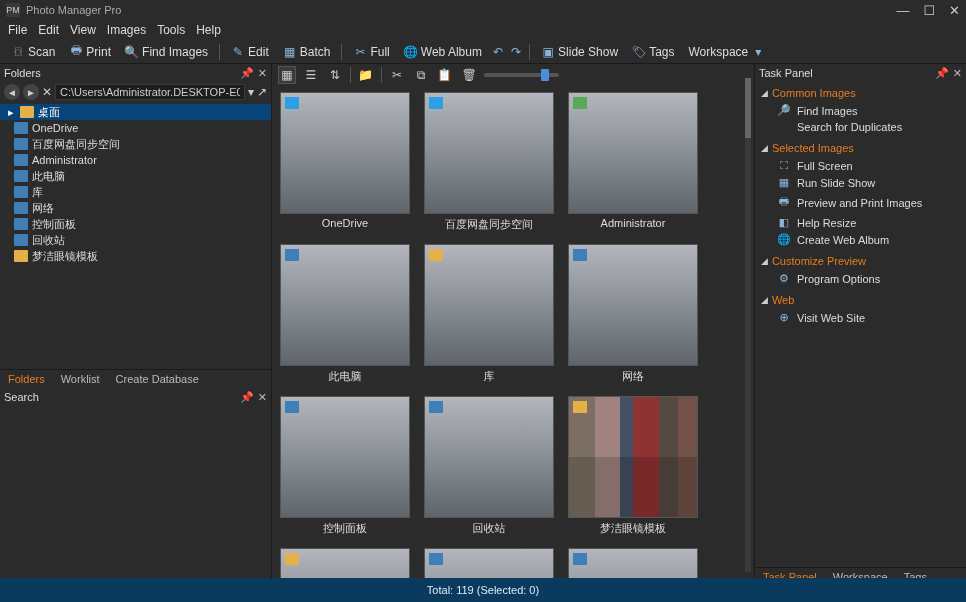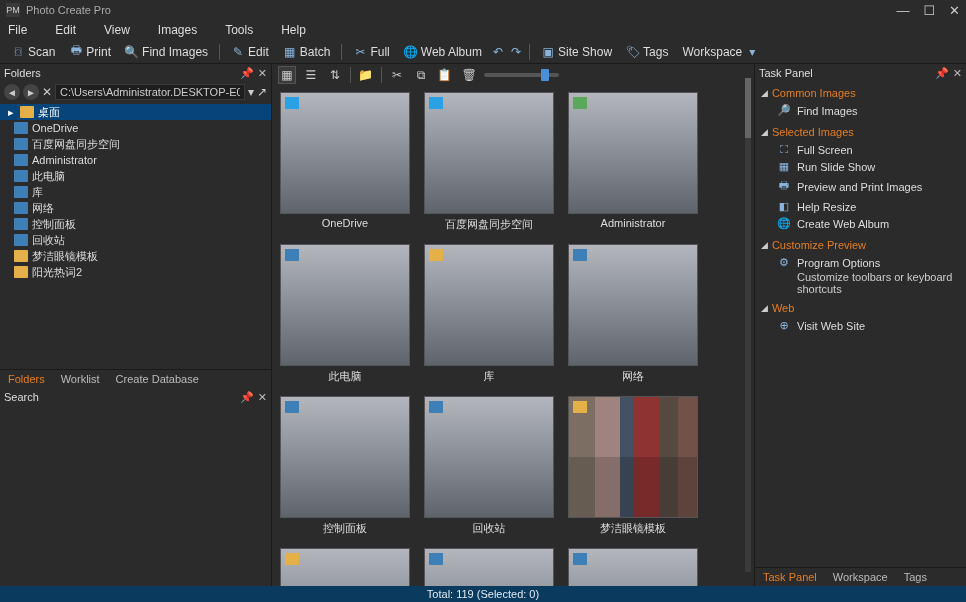--- a/index.html
+++ b/index.html
@@ -41,21 +41,21 @@
 }
 .window-controls span { cursor: pointer; font-size: 13px; }
 
 
 .menubar {
   height: 20px;
   background: #2b2b2b;
   display: flex;
   align-items: center;
   padding: 0 8px;
-  gap: 28px;
+  gap: 11px;
 }
 .menubar span { color: #ddd; cursor: pointer; font-size: 12px; }
 
 
 .toolbar {
   height: 24px;
   background: #2b2b2b;
   border-bottom: 1px solid #1a1a1a;
   display: flex;
   align-items: center;
@@ -305,39 +305,39 @@
   padding: 3px 8px;
   cursor: pointer;
   color: #bbb;
 }
 .right-tabs span.active { color: #e67e22; }
 
 
 .statusbar {
   position: absolute;
   left: 0; right: 0; bottom: 0;
-  height: 16px;
+  height: 24px;
   background: #0a3a5e;
   color: #dfeaf3;
   font-size: 11px;
   display: flex;
   align-items: center;
   justify-content: center;
 }
 
 ::-webkit-scrollbar { width: 10px; }
 ::-webkit-scrollbar-track { background: #2b2b2b; }
 ::-webkit-scrollbar-thumb { background: #555; }
 </style>
 </head>
 <body>
 
 <div class="titlebar">
   <div class="app-icon">PM</div>
-  <div class="title">Photo Create Pro</div>
+  <div class="title">Photo Manager Pro</div>
   <div class="window-controls">
     <span>―</span>
     <span>☐</span>
     <span>✕</span>
   </div>
 </div>
 
 <div class="menubar">
   <span>File</span>
   <span>Edit</span>
@@ -376,21 +376,21 @@
     </div>
   <div class="tb-btn">
       <span class="ico">🌐</span>
       <span>Web Album</span>
     </div>
   <span class="ico" style="color:#8ab4dc;cursor:pointer;">↶</span>
   <span class="ico" style="color:#8ab4dc;cursor:pointer;">↷</span>
   <div class="tb-sep"></div>
   <div class="tb-btn">
       <span class="ico">▣</span>
-      <span>Site Show</span>
+      <span>Slide Show</span>
     </div>
   <div class="tb-btn">
       <span class="ico">🏷</span>
       <span>Tags</span>
     </div>
   <div class="tb-btn">
       <span>Workspace</span>
       <span class="ico">▾</span>
     </div>
 </div>
@@ -446,24 +446,20 @@
           <span class="ficon drive"></span>
           <span>控制面板</span>
         </div>
       <div class="tree-item">
           <span class="ficon drive"></span>
           <span>回收站</span>
         </div>
       <div class="tree-item">
           <span class="ficon folder"></span>
           <span>梦洁眼镜模板</span>
-        </div>
-      <div class="tree-item">
-          <span class="ficon folder"></span>
-          <span>阳光热词2</span>
         </div>
     </div>
     <div class="left-tabs">
       <span class="active">Folders</span>
       <span>Worklist</span>
       <span>Create Database</span>
     </div>
     <div class="panel-header">
       <span>Search</span>
       <div class="spacer"></div>
@@ -588,20 +584,24 @@
 
       <div class="task-section">
         <div class="task-section-header">
             <span class="tri">◢</span>
             <span>Common Images</span>
           </div>
         <div class="task-link">
             <span class="li-ico">🔎</span>
             <span>Find Images</span>
           </div>
+        <div class="task-link">
+            <span class="li-ico"></span>
+            <span>Search for Duplicates</span>
+          </div>
       </div>
 
       <div class="task-section">
         <div class="task-section-header">
             <span class="tri">◢</span>
             <span>Selected Images</span>
           </div>
         <div class="task-link">
             <span class="li-ico">⛶</span>
             <span>Full Screen</span>
@@ -626,21 +626,20 @@
 
       <div class="task-section">
         <div class="task-section-header">
             <span class="tri">◢</span>
             <span>Customize Preview</span>
           </div>
         <div class="task-link">
             <span class="li-ico">⚙</span>
             <span>Program Options</span>
           </div>
-        <div class="task-sub">Customize toolbars or keyboard shortcuts</div>
       </div>
 
       <div class="task-section">
         <div class="task-section-header">
             <span class="tri">◢</span>
             <span>Web</span>
           </div>
         <div class="task-link">
             <span class="li-ico">⊕</span>
             <span>Visit Web Site</span>

